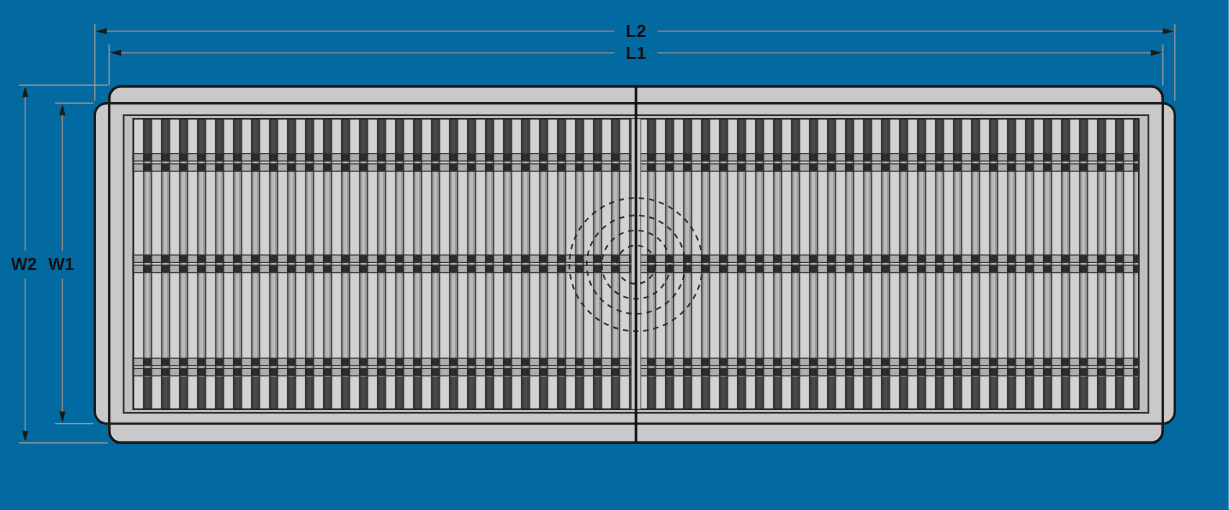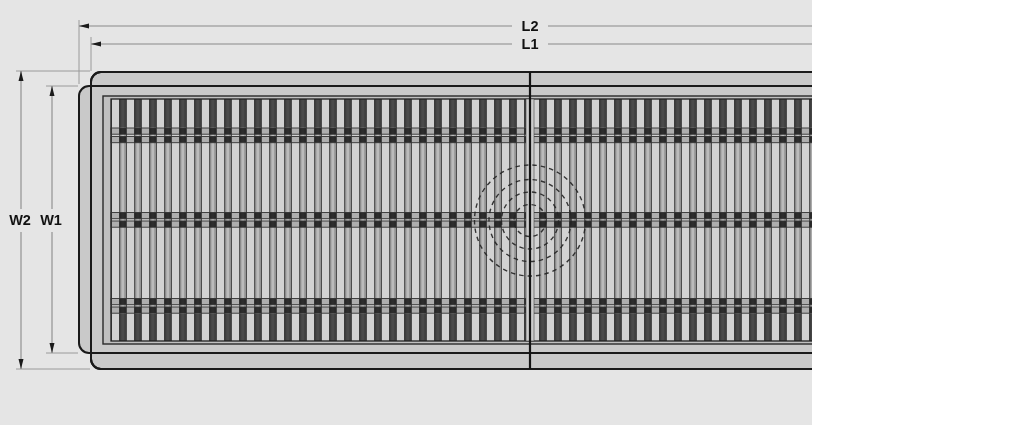--- a/index.html
+++ b/index.html
@@ -2,23 +2,23 @@
 <html><head>
 <meta charset="utf-8">
 <style>
   html, body {
     margin: 0;
     padding: 0;
     background: #ffffff;
   }
   .canvas {
     position: relative;
-    width: 812px;
+    width: 1024px;
     height: 425px;
-    background: #e5e5e5;
+    background: #0369a1;
     font-family: "Liberation Sans", sans-serif;
     overflow: hidden;
   }
   svg { display: block; }
   .dim-label {
     font-family: "Liberation Sans", sans-serif;
     font-weight: bold;
     font-size: 14.5px;
     fill: #111111;
   }

